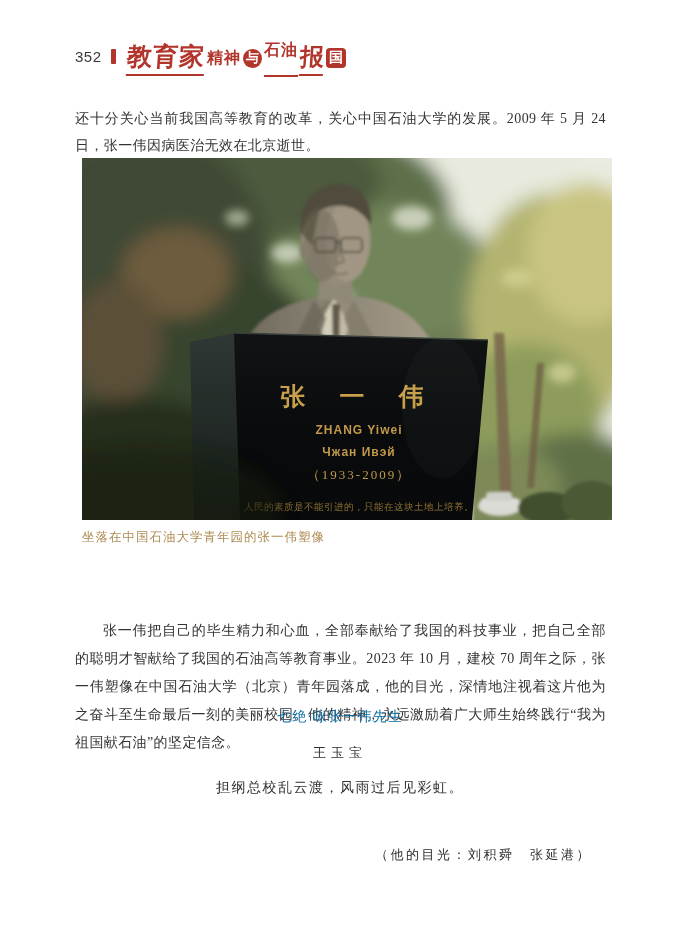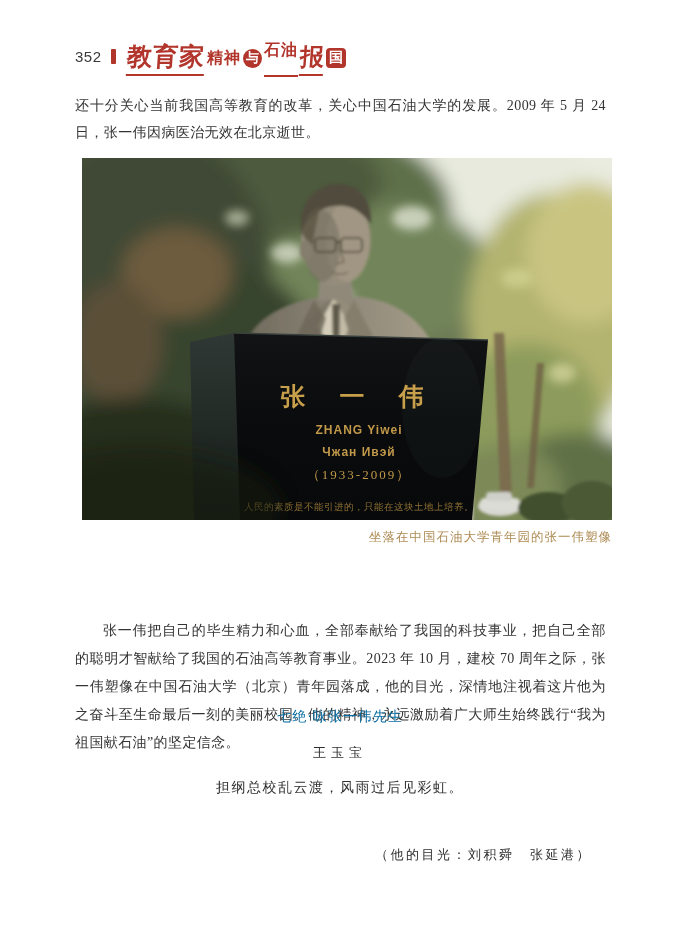--- a/index.html
+++ b/index.html
@@ -20,26 +20,26 @@
   .logo .small.u{border-bottom:2px solid #b2352c;padding-bottom:14px;}
   .logo .circle{display:inline-flex;align-items:center;justify-content:center;width:19px;height:19px;
     border-radius:50%;background:#b2352c;color:#fff;font-size:13px;font-weight:bold;}
   .logo .big2{font-size:24px;font-weight:bold;border-bottom:2px solid #b2352c;padding-bottom:1px;
     transform:skewX(-4deg);}
   .logo .seal{display:inline-flex;align-items:center;justify-content:center;width:20px;height:20px;
     border-radius:4px;background:#b2352c;color:#fff;font-size:14px;font-weight:bold;}
   
   .para{position:absolute;left:75px;width:531px;margin:0;font-size:14px;color:#333;
     text-align:justify;letter-spacing:.4px;}
-  .p1{top:92px;line-height:27px;}
+  .p1{top:105px;line-height:27px;}
   .p2{top:573px;line-height:28px;text-indent:2em;margin-top:44px;}
   
   .photo-wrap{position:absolute;left:82px;top:158px;width:530px;}
   .photo-wrap svg{display:block;width:530px;height:362px;}
-  .caption{margin-top:9px;text-align:right;font-size:12.5px;color:#ae8b53;letter-spacing:1px;}
+  .caption{margin-top:9px;text-align:left;font-size:12.5px;color:#ae8b53;letter-spacing:1px;}
   
   .poem{position:absolute;left:75px;top:708px;width:530px;text-align:center;}
   .poem-title{font-size:14px;color:#0369a1;letter-spacing:1px;}
   .poem-author{margin-top:18px;font-size:13px;color:#2e2e2e;letter-spacing:5px;}
   .poem-line{margin-top:17px;font-size:14px;color:#2e2e2e;letter-spacing:1.5px;}
   .poem-line:first-of-type{margin-top:20px;}
   
   .attribution{position:absolute;right:88px;top:846px;font-size:13px;color:#2e2e2e;letter-spacing:2.5px;}
 </style>
 </head>

